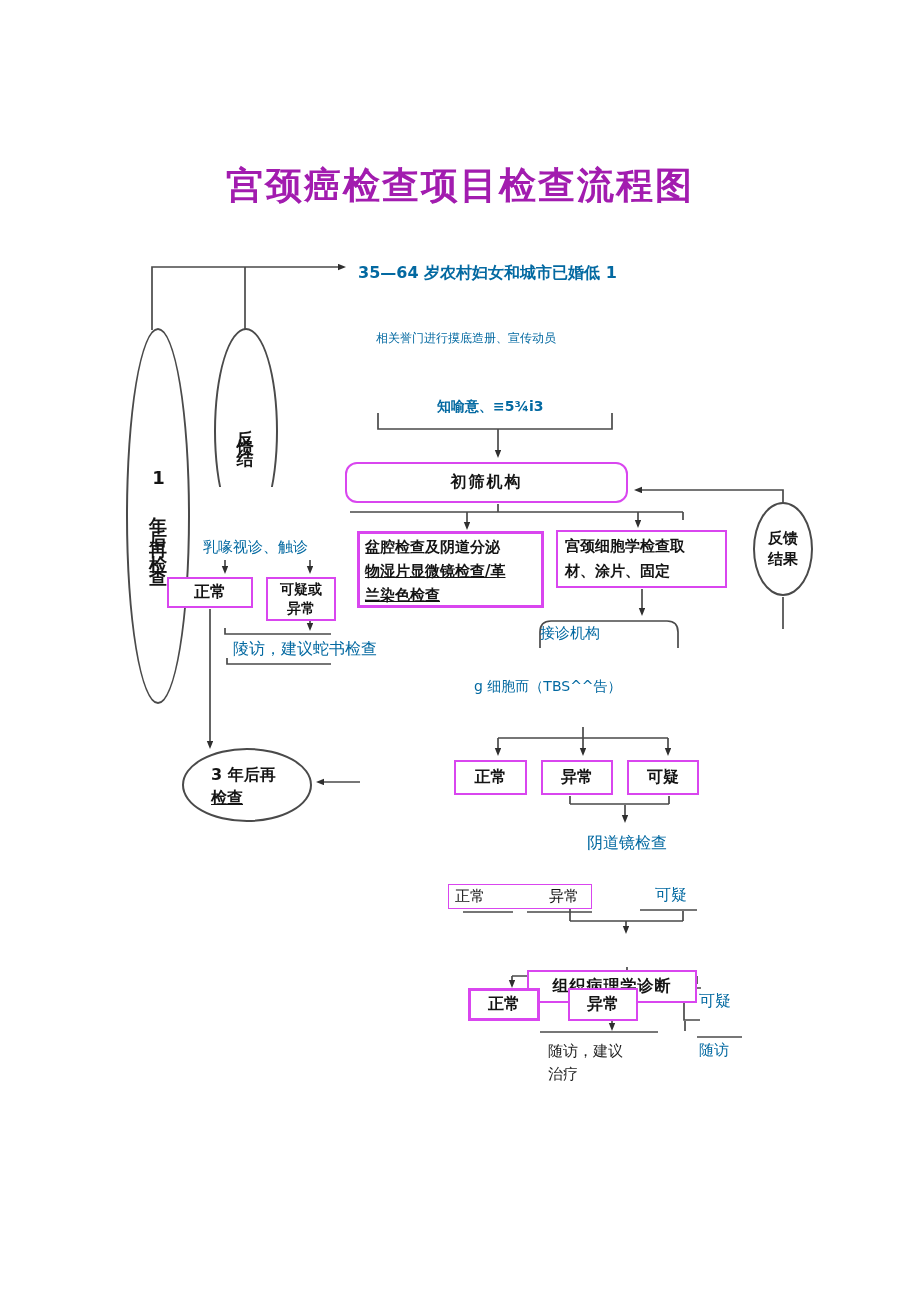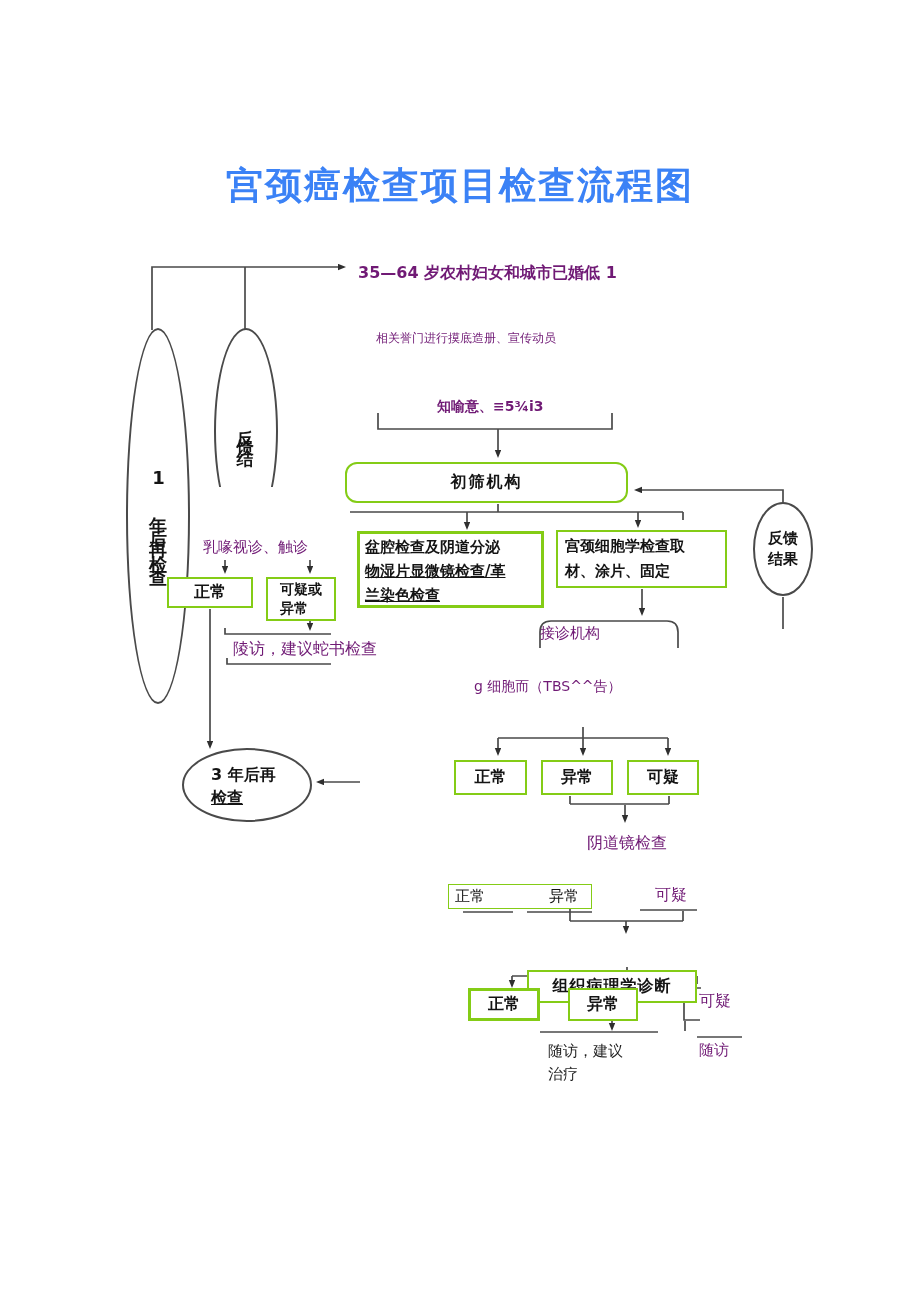--- a/index.html
+++ b/index.html
@@ -2,39 +2,39 @@
 <html><head>
 <meta charset="utf-8">
 <style>
   html,body{margin:0;padding:0;background:#ffffff;}
   #page{
     position:relative;width:920px;height:1301px;background:#ffffff;
     font-family:"DejaVu Sans","Liberation Sans",sans-serif;
     color:#1d1d1d;overflow:hidden;
   }
   .abs{position:absolute;}
-  .txt{white-space:nowrap;color:#701a75;}
+  .txt{white-space:nowrap;color:#0369a1;}
   .box{
-    position:absolute;border:2px solid #84cc16;background:#fff;
+    position:absolute;border:2px solid #d946ef;background:#fff;
     display:flex;align-items:center;justify-content:center;
     font-weight:bold;color:#141414;box-sizing:border-box;
   }
   .oval{
     position:absolute;border:2px solid #4a4a4a;border-radius:50%;
     background:#fff;box-sizing:border-box;display:flex;
     align-items:center;justify-content:center;font-weight:bold;color:#141414;
   }
   .vtext{
     writing-mode:vertical-lr;text-orientation:upright;
     letter-spacing:13px;font-size:18px;font-weight:bold;
   }
   .u{text-decoration:underline;}
   #title{
     left:0;top:161px;width:920px;text-align:center;
-    font-size:37px;font-weight:bold;color:#3b82f6;letter-spacing:2px;
+    font-size:37px;font-weight:bold;color:#a21caf;letter-spacing:2px;
   }
   svg.wires{position:absolute;left:0;top:0;pointer-events:none;}
   .white-patch{position:absolute;background:#ffffff;}
 </style>
 </head>
 <body>
 
 <div id="page">
 
   <div class="oval" style="left:126px;top:328px;width:64px;height:376px;">
@@ -152,21 +152,21 @@
     <span style="display:block;text-align:left;">
       <span style="display:block;">盆腔检查及阴道分泌</span>
       <span class="u" style="display:block;">物湿片显微镜检查/革</span>
       <span class="u" style="display:block;">兰染色检查</span>
     </span>
   </div>
 
   <div class="box" style="left:167px;top:577px;width:86px;height:31px;border-width:2.5px;font-size:16px;">正常</div>
 
   <div class="box" style="left:266px;top:577px;width:70px;height:44px;font-size:14px;line-height:19px;">
-    <span style="display:block;text-align:left;">
+    <span style="display:block;text-align:center;">
       <span style="display:block;">可疑或</span>
       <span style="display:block;">异常</span>
     </span>
   </div>
 
   <div class="box" style="left:454px;top:760px;width:73px;height:35px;border-width:2.5px;font-size:16px;">正常</div>
   <div class="box" style="left:541px;top:760px;width:72px;height:35px;border-width:2.5px;font-size:16px;">异常</div>
   <div class="box" style="left:627px;top:760px;width:72px;height:35px;border-width:2.5px;font-size:16px;">可疑</div>
 
   <div class="box" style="left:448px;top:884px;width:144px;height:25px;border-width:1.5px;font-weight:normal;font-size:15px;justify-content:space-between;padding:0 12px 0 6px;">

